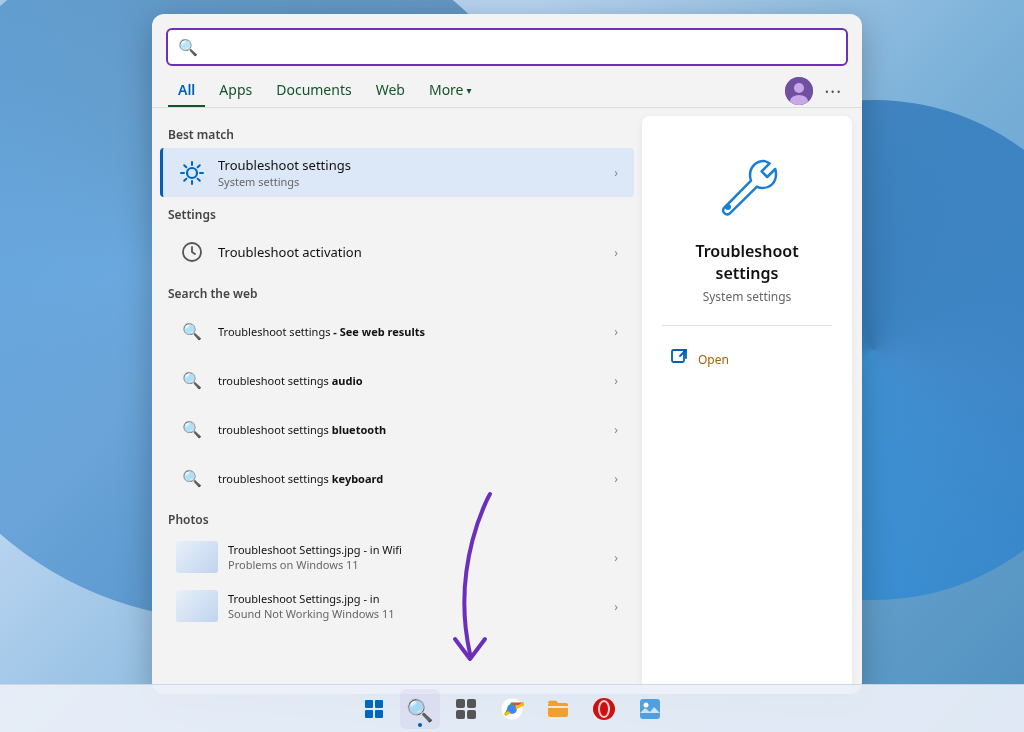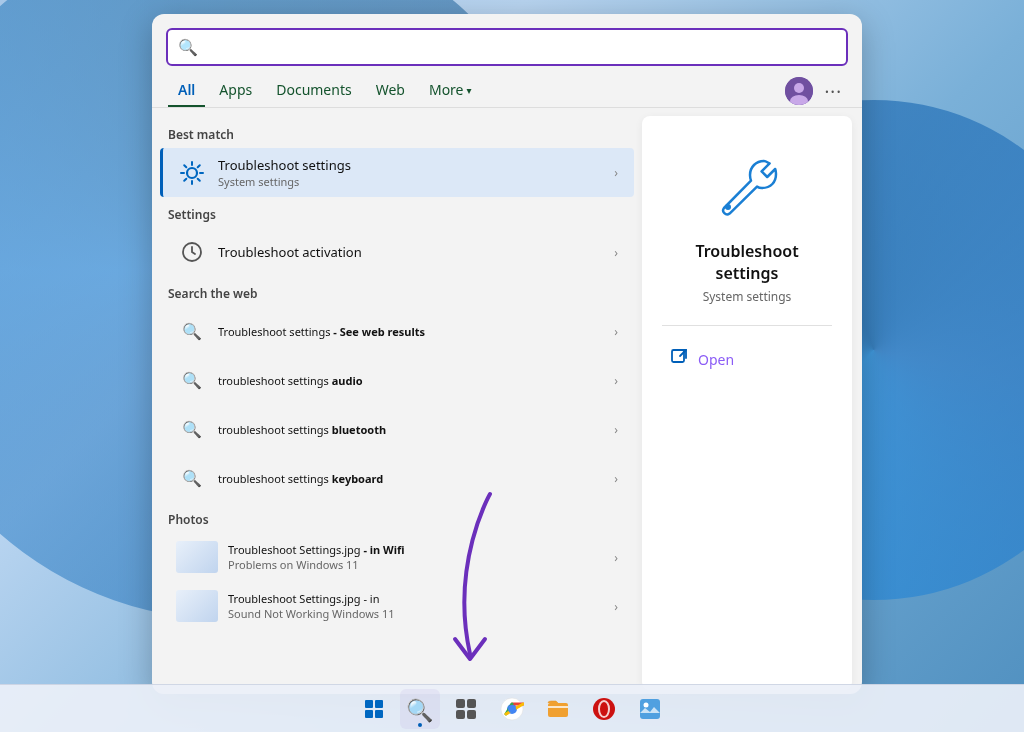--- a/index.html
+++ b/index.html
@@ -276,22 +276,22 @@
       width: 100%;
       cursor: pointer;
       padding: 6px 8px;
       border-radius: 4px;
     }
     .detail-action-icon {
       font-size: 16px;
       color: #005fb8;
     }
     .detail-action-label {
-      font-size: 14px;
-      color: #8b5cf6;
+      font-size: 12px;
+      color: #a16207;
     }
 
     
     .taskbar {
       position: absolute;
       bottom: 0;
       left: 0;
       width: 1024px;
       height: 48px;
       background: rgba(235,240,248,0.92);
@@ -466,21 +466,21 @@
       </div>
 
       <div class="section-label">Photos</div>
 
       <div class="result-item">
         <div class="photo-thumb">
           <div class="photo-thumb-inner"></div>
         </div>
         <div class="result-text">
           <div class="search-result-title">
-            Troubleshoot Settings.jpg <span style="font-weight:bold;text-align:center;">- in Wifi</span>
+            Troubleshoot Settings.jpg <span style="font-weight:normal;text-align:center;">- in Wifi</span>
           </div>
           <div class="result-subtitle">Problems on Windows 11</div>
         </div>
         <span class="result-arrow">›</span>
       </div>
 
       <div class="result-item">
         <div class="photo-thumb">
           <div class="photo-thumb-inner"></div>
         </div>

